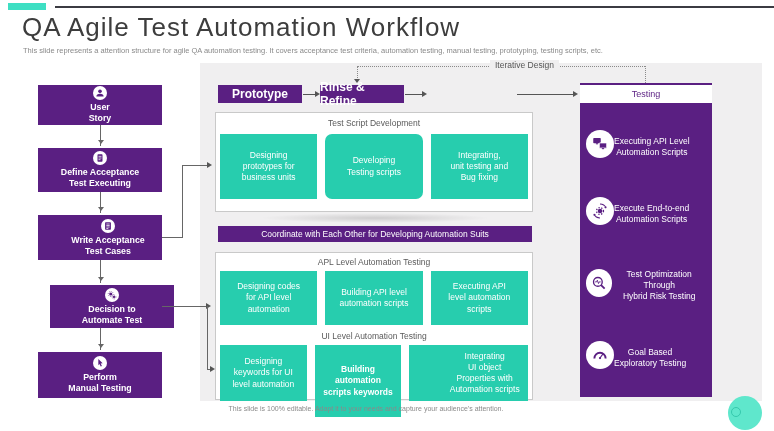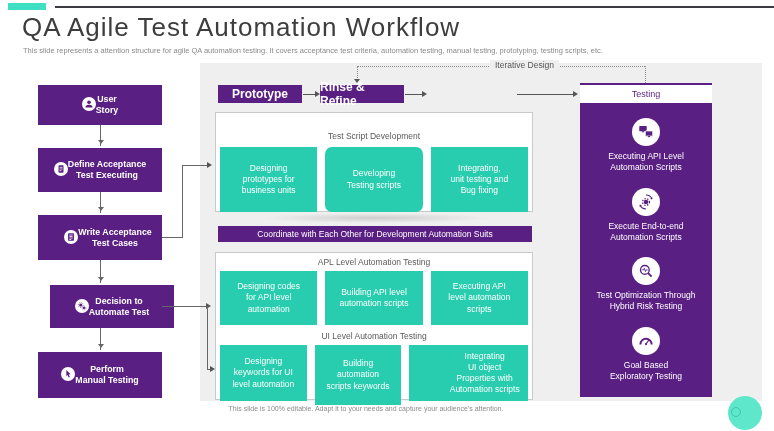--- a/index.html
+++ b/index.html
@@ -13,21 +13,21 @@
 
   
   .accent-bar { left:8px; top:3px; width:38px; height:7px; background:var(--accent_teal,#3EDFC3); }
   .top-line { left:55px; top:6px; width:719px; height:2px; background:#3b3b42; }
   .title { left:22px; top:12px; font-size:26px; color:#3d3d3d; letter-spacing:1px; white-space:nowrap; font-weight:400; }
   .subtitle { left:23px; top:46px; font-size:7.5px; color:#8a8a8a; white-space:nowrap; }
 
   
   .step {
     left:38px; width:124px; background:var(--purple,#5A1F82); color:#fff;
-    display:flex; flex-direction:row; align-items:center; justify-content:center;
+    display:flex; flex-direction:column; align-items:center; justify-content:center;
   }
   .step .circle-icon {
     width:14px; height:14px; border-radius:50%; background:#fff; color:var(--purple,#5A1F82);
     display:flex; align-items:center; justify-content:center; margin-bottom:2px; flex:0 0 auto;
   }
   .step .step-label { font-size:8.8px; font-weight:bold; text-align:center; line-height:1.2; white-space:pre-line; }
   .v-conn { width:0; border-left:1px solid #666; left:100px; }
   .v-conn::after { content:""; position:absolute; bottom:-1px; left:-3.5px;
     border:3.5px solid transparent; border-top:4px solid #666; }
 
@@ -41,38 +41,38 @@
   .iter-label { font-size:8.5px; color:#555; background:var(--panel_gray,#F0EFF0); padding:0 5px; white-space:nowrap; }
 
   
   .pbtn { height:18px; background:var(--purple,#5A1F82); color:#fff; font-size:12px;
     display:flex; align-items:center; justify-content:center;font-weight:bold; }
   .h-line { height:1px; background:#555; }
   .arr-right { width:0; height:0; border:3.5px solid transparent; border-left:5px solid #555; }
 
   
   .white-box { background:#fff; border:1px solid #c9c9c9; display:flex; flex-direction:column; }
-  .sec-title { font-size:8.5px; color:#5a5a5a; text-align:center; padding-top:18px; }
+  .sec-title { font-size:8.5px; color:#5a5a5a; text-align:center; padding-top:5px; }
   .box-row { display:flex; gap:8px; padding:6px 4px 0 4px; }
   .teal-box { flex:1; background:var(--teal,#27CDAE); color:#fff; font-size:8.5px; line-height:1.3;
     display:flex; align-items:center; justify-content:center; text-align:center; white-space:pre-line; }
 
   .shadow-ellipse { left:60px; top:150px; width:230px; height:10px; border-radius:50%;
     background:radial-gradient(ellipse at center, rgba(0,0,0,.14), rgba(0,0,0,0) 70%); }
 
   .coord-bar { left:18px; top:163px; width:314px; height:16px; background:var(--purple,#5A1F82);
     color:#fff; font-size:8.5px; display:flex; align-items:center; justify-content:center; }
 
   
   .testing-topline { left:380px; top:20px; width:132px; height:2px; background:var(--purple,#5A1F82); }
   .testing-head { left:380px; top:22px; width:132px; height:18px; background:#fff;
     color:var(--purple,#5A1F82); font-size:9px; display:flex; align-items:center; justify-content:center; }
   .testing-panel { left:380px; top:40px; width:132px; height:294px; background:var(--purple,#5A1F82);
     display:flex; flex-direction:column; justify-content:space-around; padding:8px 6px; }
-  .t-item { display:flex; flex-direction:column; align-items:center; }
+  .t-item { display:flex; flex-direction:row; align-items:center; }
   .t-item .big-circle { width:28px; height:28px; border-radius:50%; background:#fff;
     color:var(--purple,#5A1F82); display:flex; align-items:center; justify-content:center; }
   .t-item .t-label { margin-top:5px; color:#fff; font-size:8.5px; line-height:1.3; text-align:center; white-space:pre-line; }
 
   
   .c-line { background:#666; }
 
   
   .footer-note { left:200px; top:405px; width:332px; text-align:center; font-size:7px; color:#8a8a8a; }
 
@@ -244,40 +244,40 @@
         <div class="teal-box" style="height:65px;border-radius:7px;">Developing
 Testing scripts</div>
         <div class="teal-box" style="height:65px;">Integrating,
 unit testing and
 Bug fixing</div>
       </div>
     </div>
 
     <div class="abs shadow-ellipse"></div>
 
-    <div class="abs coord-bar">Coordinate with Each Other for Development Automation Suits</div>
+    <div class="abs coord-bar">Coordinate with Each Other for Developing Automation Suits</div>
 
     <div class="abs white-box" style="left:15px;top:189px;width:318px;height:148px;">
       <div class="sec-title" style="padding-top:4px;">APL Level Automation Testing</div>
       <div class="box-row" style="padding-top:4px;">
         <div class="teal-box" style="height:54px;">Designing codes
 for API level
 automation</div>
         <div class="teal-box" style="height:54px;">Building API level
 automation scripts</div>
         <div class="teal-box" style="height:54px;">Executing API
 level automation
 scripts</div>
       </div>
       <div class="sec-title" style="padding-top:6px;">UI Level Automation Testing</div>
       <div class="box-row" style="padding-top:4px;">
         <div class="teal-box" style="height:56px;">Designing
 keywords for UI
 level automation</div>
-        <div class="teal-box" style="height:60px;">Building
+        <div class="teal-box" style="height:72px;font-weight:bold;">Building
 automation
 scripts keywords</div>
         <div class="teal-box" style="height:56px;padding-left:32px;">Integrating
 UI object
 Properties with
 Automation scripts</div>
       </div>
     </div>
   </div>
 

